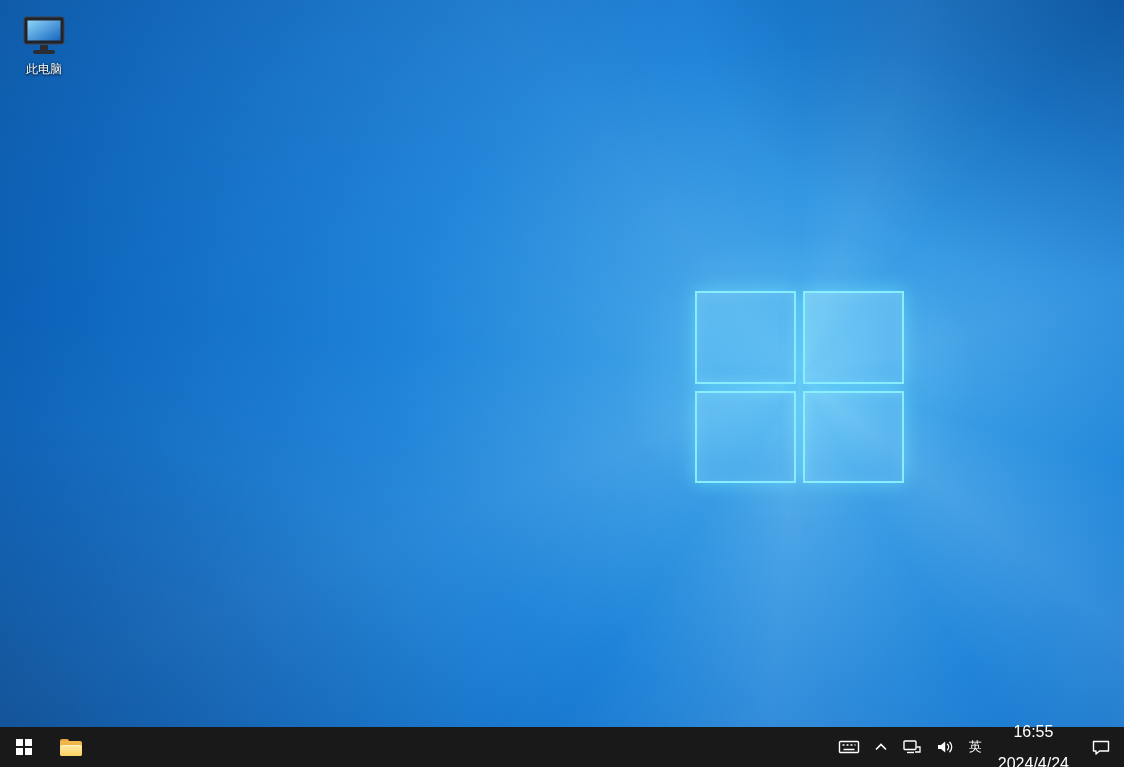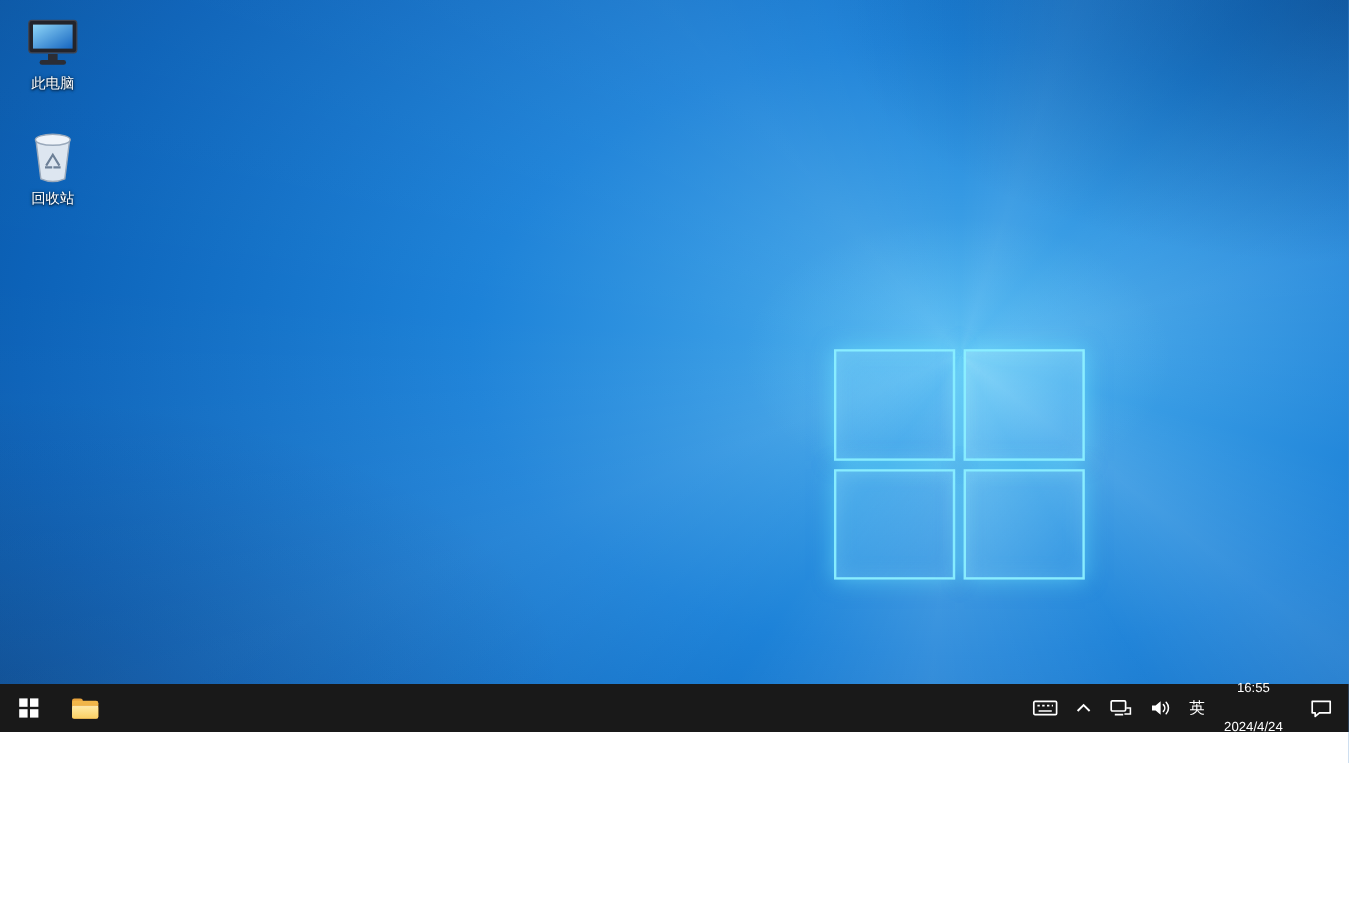--- a/index.html
+++ b/index.html
@@ -1,18 +1,18 @@
 <!DOCTYPE html>
 <html><head>
 <meta charset="utf-8">
 <style>
   * { margin:0; padding:0; box-sizing:border-box; }
   html,body { width:1124px; height:767px; overflow:hidden;
     font-family:"Liberation Sans","DejaVu Sans",sans-serif; }
-  .screen { position:relative; width:1124px; height:610px; background:#0a5cb0; }
+  .screen { position:relative; width:1124px; height:767px; background:#0a5cb0; }
 
   
   .wallpaper { position:absolute; left:0; top:0; right:0; bottom:40px; overflow:hidden;
     background: radial-gradient(120% 150% at 71% 51%, #4db0ee 0%, #1d82d8 30%, #0c62b8 58%, #07498f 82%, #063a76 100%); }
   .beams { position:absolute; inset:0;
     background: conic-gradient(from 0deg at 71.2% 52%,
       rgba(255,255,255,0.00) 0deg,  rgba(255,255,255,0.05) 18deg,
       rgba(255,255,255,0.00) 40deg, rgba(255,255,255,0.06) 75deg,
       rgba(255,255,255,0.00) 105deg, rgba(255,255,255,0.10) 128deg,
       rgba(255,255,255,0.02) 150deg, rgba(255,255,255,0.11) 185deg,
@@ -67,21 +67,21 @@
   .folder { position:relative; width:22px; height:17px; }
   .folder-tab { position:absolute; top:0; left:0; width:9px; height:5px; background:#e8a33d; border-radius:2px 2px 0 0; }
   .folder-back { position:absolute; top:2px; left:0; right:0; bottom:0; background:linear-gradient(#f2b94b,#e8a33d); border-radius:2px; }
   .folder-front { position:absolute; left:0; right:0; bottom:0; height:11px;
     background:linear-gradient(#ffe9a0,#fbcf62); border-radius:2px 2px 2px 2px; border-top:1px solid #fff3c4; }
 
   .tray { margin-left:auto; display:flex; align-items:stretch; }
   .tray-item { display:flex; flex-direction:column; align-items:center; justify-content:center;
     padding:0 7px; cursor:pointer; }
   .ime { font-size:13px; }
-  .clock { font-size:11px; line-height:15px; text-align:right; padding:0 9px;gap:17px; }
+  .clock { font-size:16px; line-height:15px; text-align:right; padding:0 9px;gap:17px; }
   svg.glyph { display:block; }
 </style>
 </head>
 <body>
 
 <div class="screen">
 
   <div class="wallpaper">
     <div class="beams"></div>
     <div class="vignette"></div>
@@ -106,32 +106,20 @@
           </defs>
           <rect x="3" y="1" width="40" height="27" rx="2.5" fill="#23242b" stroke="#41434d"></rect>
           <rect x="6.5" y="4.5" width="33" height="20" fill="url(#scr)"></rect>
           <rect x="19" y="29" width="8" height="5" fill="#2b2d35"></rect>
           <rect x="12" y="34" width="22" height="4" rx="2" fill="#2b2d35"></rect>
         </svg>
       </div>
       <div class="icon-label">此电脑</div>
     </div>
 
-    <div class="icon-cell">
-      <div class="icon-art">
-        <svg class="glyph" width="40" height="46" viewBox="0 0 40 46">
-          <path d="M6 9 L10 41 Q20 45.5 30 41 L34 9 Z" fill="#dde6f0" stroke="#9aa9bb" stroke-width="1.2"></path>
-          <ellipse cx="20" cy="8.5" rx="14.5" ry="4.6" fill="#eef3f9" stroke="#9aa9bb" stroke-width="1.2"></ellipse>
-          <path d="M20 18 l-4.5 7 h3 v5 h3 v-5 h3 Z" fill="none" stroke="#5f7astroke" stroke-width="0"></path>
-          <path d="M14.5 30 l5.5 -9 5.5 9" fill="none" stroke="#6d8097" stroke-width="1.8"></path>
-          <path d="M13.5 31.5 h6 M26.5 31.5 h-6" stroke="#6d8097" stroke-width="1.8"></path>
-        </svg>
-      </div>
-      <div class="icon-label">回收站</div>
-    </div>
 
 
   </div>
 
   <div class="taskbar">
 
     <div class="tb-btn start">
       <div class="win-flag">
         <span></span>
           <span></span>

